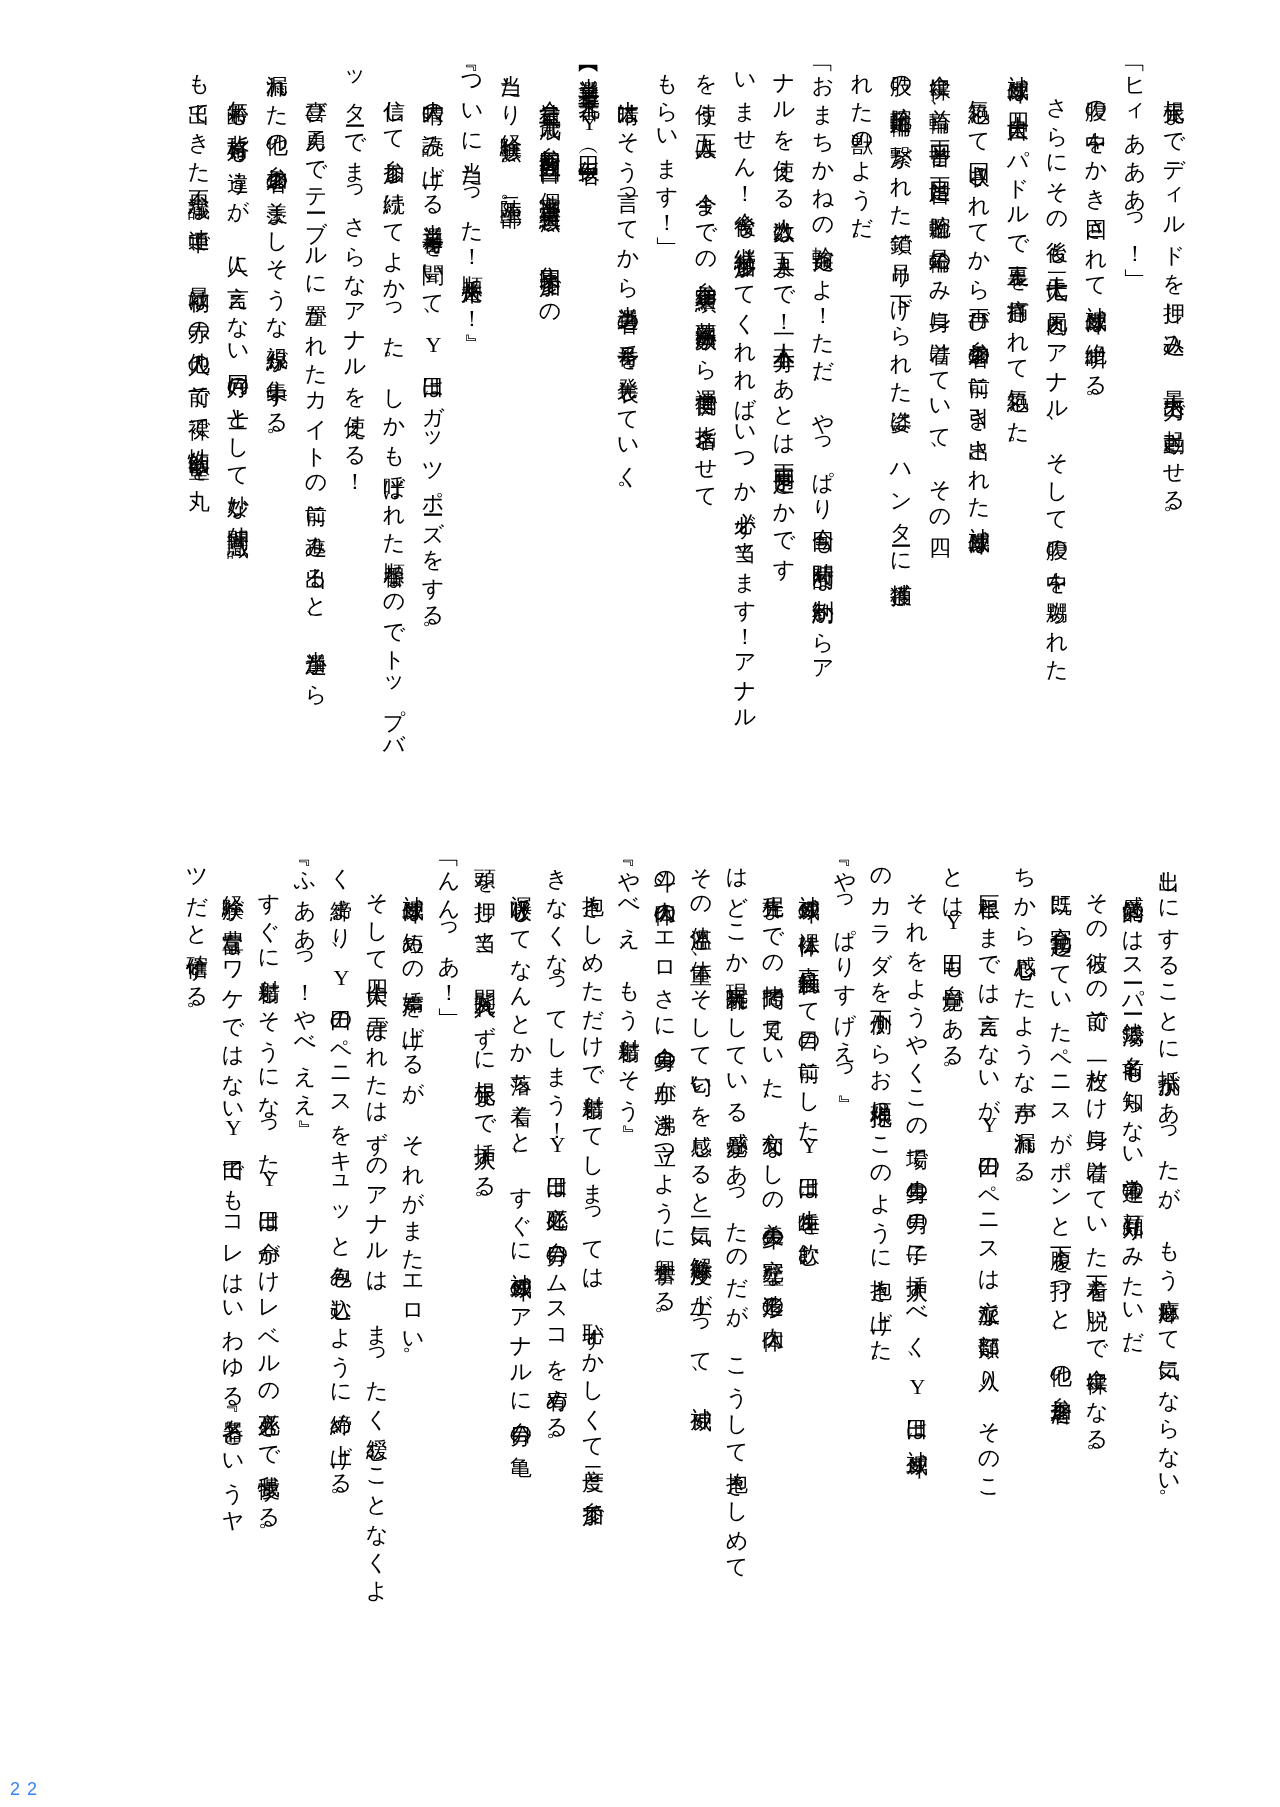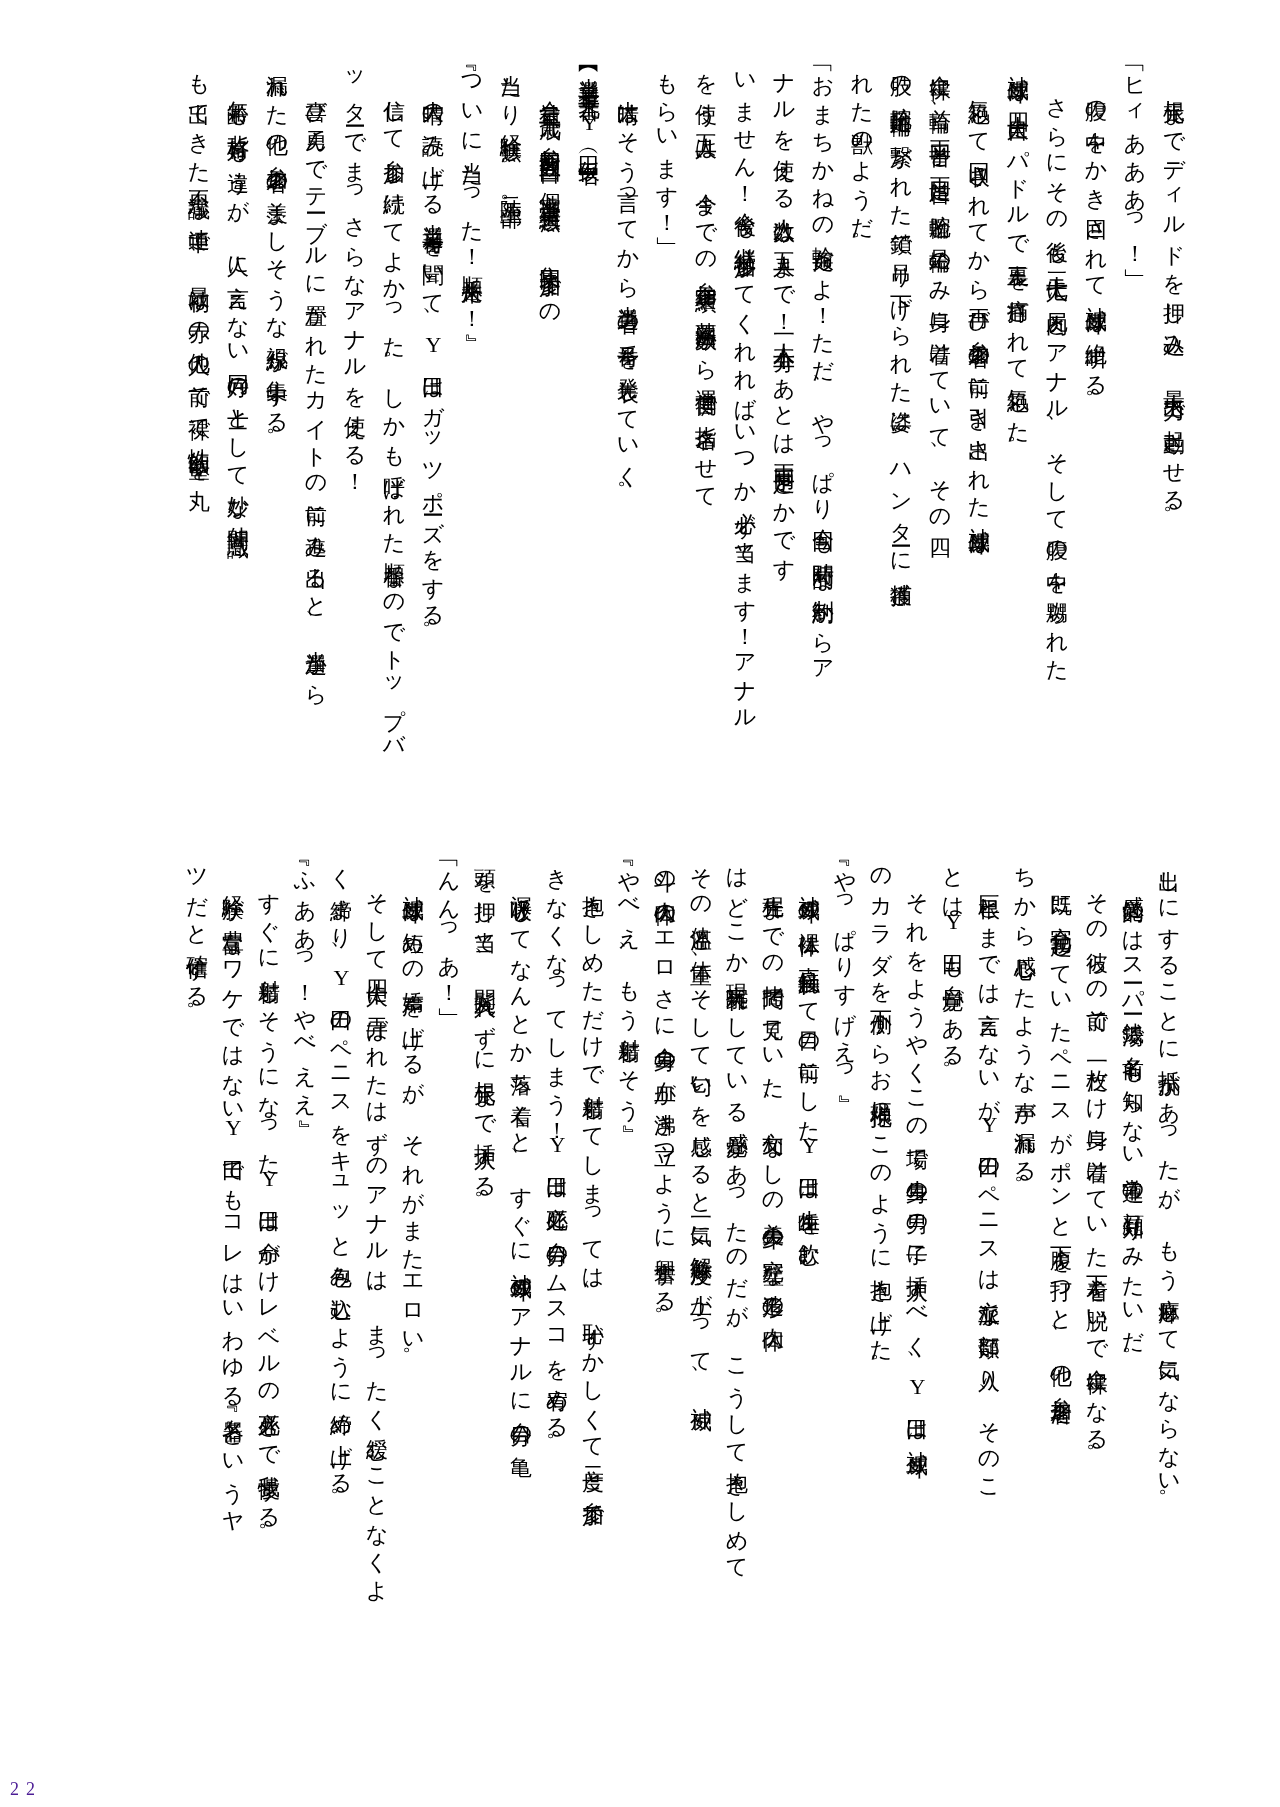--- a/index.html
+++ b/index.html
@@ -37,24 +37,24 @@
     letter-spacing: 3px;
     line-height: 1;
   }
   #band-upper .tcol { margin-block-end: 17px; }
   #band-lower .tcol { margin-block-end: 14px; }
   .tcol.indent { text-indent: 25px; }
   #page-number {
     position: absolute;
     left: 10px;
     top: 1779px;
-    font-family: Liberation Serif, serif;
+    font-family: Liberation Sans, sans-serif;
     font-size: 18px;
     letter-spacing: 7px;
-    color: #4c1d95;
+    color: #3b82f6;
   }
 </style>
 </head>
 <body>
 
 <div id="page">
   <div id="band-upper" class="band">
       <div class="tcol indent">根元までディルドを押し込み、最大出力で起動させる。</div>
       <div class="tcol">「ヒィあああっ！」</div>
       <div class="tcol indent">腹の中をかき回されて神威斗は絶叫する。</div>

